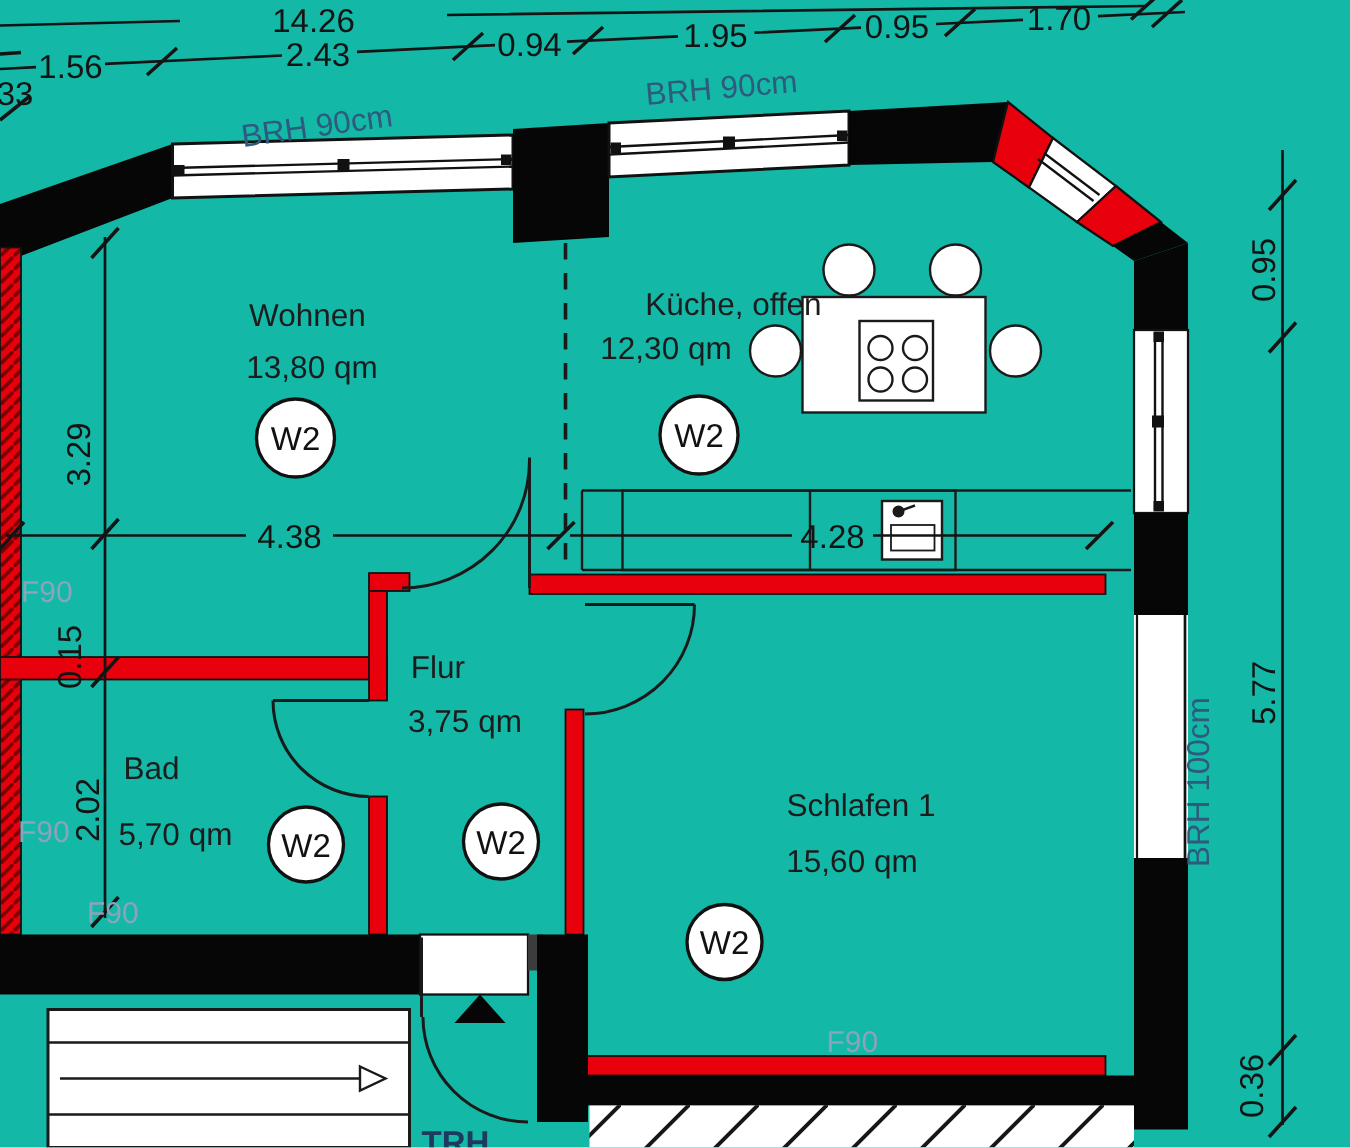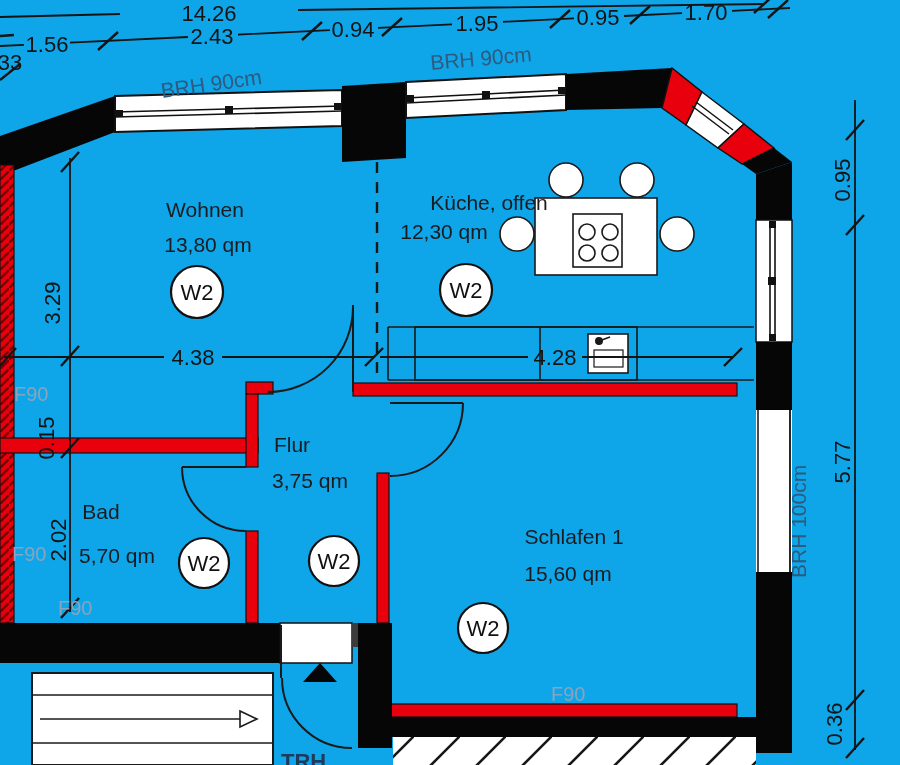--- a/index.html
+++ b/index.html
@@ -1,16 +1,16 @@
 <!DOCTYPE html>
 <html><head>
 <meta charset="utf-8">
 <style>
   html,body{margin:0;padding:0;background:#ffffff;}
-  .stage{width:900px;height:765px;position:relative;overflow:hidden;background:#0ea5e9;}
+  .stage{width:900px;height:765px;position:relative;overflow:hidden;background:#14b8a6;}
   svg{display:block;font-family:"Liberation Sans",sans-serif;}
   text{font-family:"Liberation Sans",sans-serif;}
   .dim{font-size:22px;fill:#141414;}
   .room{font-size:21px;fill:#1c1c1e;}
   .w2{font-size:22px;fill:#111;}
 </style>
 </head>
 <body>
 
 <div class="stage">

